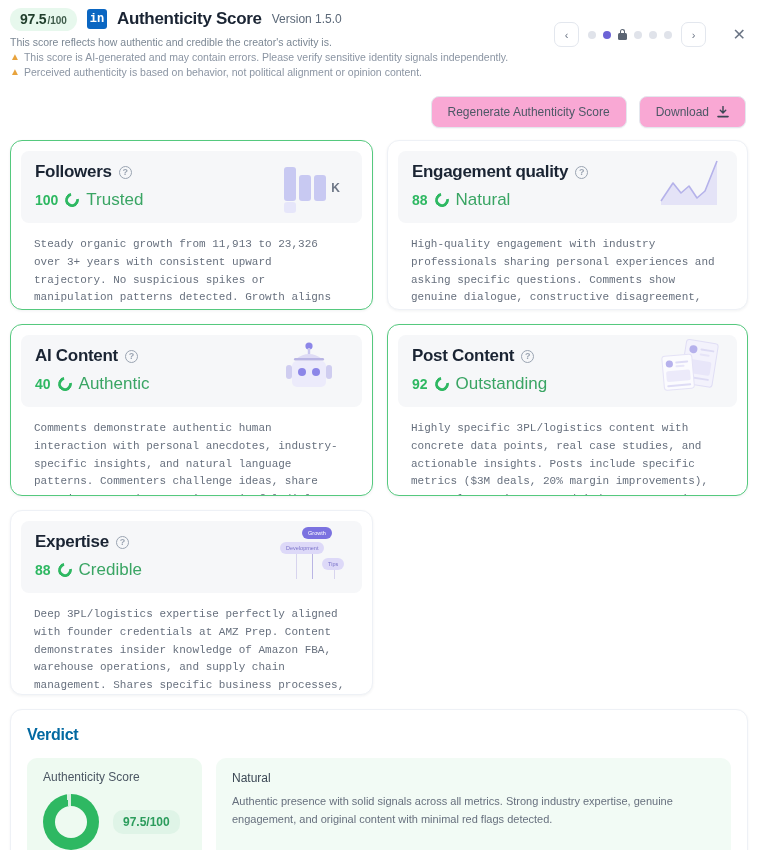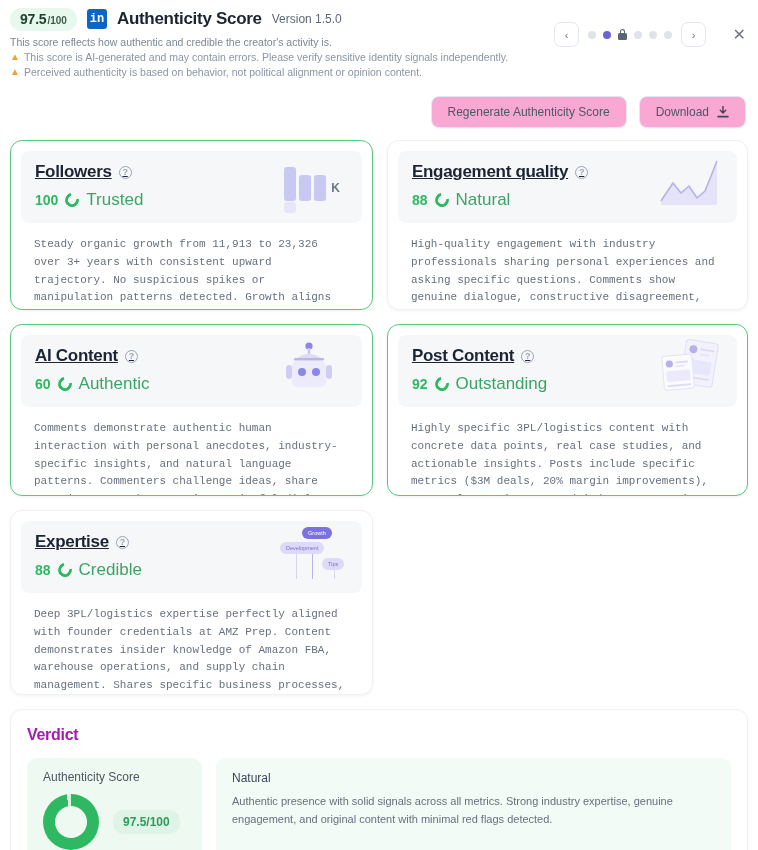--- a/index.html
+++ b/index.html
@@ -66,21 +66,21 @@
     background: #fff; border-radius: 12px; position: relative;
     box-shadow: 0 1px 3px rgba(20,30,50,0.06);
     overflow: hidden; padding: 10px;
   }
   .card.green { border: 1px solid #55c97e; }
   .card.plain { border: 1px solid #eef1f6; }
   .card-head {
     background: #f6f7f9; border-radius: 8px; padding: 11px 14px 12px 14px;
     position: relative; min-height: 72px;
   }
-  .card-title { font-size: 17px; font-weight: 700; color: #1a2433; display:flex; align-items:center; gap:7px; letter-spacing:-0.3px;text-decoration:underline; }
+  .card-title { font-size: 17px; font-weight: 700; color: #1a2433; display:flex; align-items:center; gap:7px; letter-spacing:-0.3px; }
   .help {
     width: 13px; height: 13px; border-radius: 50%; border: 1.2px solid #9aa4b2;
     color: #9aa4b2; font-size: 9px; line-height: 11px; text-align: center; font-weight: 700;
   }
   .score-row { display: flex; align-items: center; gap: 7px; margin-top: 8px; }
   .score-num { font-size: 14px; font-weight: 700; color: #2eb862; }
   .score-label { font-size: 17px; color: #3aa564; font-weight: 400; }
   .ring {
     width: 14px; height: 14px; border-radius: 50%;
     border: 3px solid #2eb862; border-top-color: transparent;
@@ -100,21 +100,21 @@
   .tag { position:absolute; border-radius:9px; font-size:5.5px; padding:3px 6px; white-space:nowrap; text-align:center; }
   .tag.solid { background:#7b72e0; color:#fff; }
   .tag.soft  { background:#ddd9f8; color:#7a72c9; }
   .stem { position:absolute; width:1px; background:#d7d4ee; }
 
   
   .verdict {
     margin: 4px 10px 0 10px; background:#fff; border:1px solid #eef1f6; border-radius: 12px;
     padding: 16px 16px 18px 16px; box-shadow: 0 1px 3px rgba(20,30,50,0.05);
   }
-  .verdict-title { font-size: 16px; font-weight: 700; color:#a21caf; letter-spacing:-0.3px; }
+  .verdict-title { font-size: 16px; font-weight: 700; color:#0369a1; letter-spacing:-0.3px; }
   .verdict-row { display:flex; gap: 14px; margin-top: 14px; align-items: stretch; }
   .v-left { background:#eefaf1; border-radius: 10px; padding: 12px 16px 14px 16px; width: 175px; }
   .v-left-label { font-size: 12px; color:#4b5663; }
   .gauge-row { display:flex; align-items:center; gap: 14px; margin-top: 10px; }
   .gauge { width: 56px; height: 56px; border-radius:50%;
     background: conic-gradient(#2eb862 0deg 351deg, #d9f0e1 351deg 360deg); position:relative; }
   .gauge::after { content:""; position:absolute; inset:12px; background:#eefaf1; border-radius:50%; }
   .gauge-pill { background:#dff4e7; color:#2b9c5c; font-size:12px; font-weight:700; border-radius:10px; padding:5px 10px; }
   .v-right { flex:1; background:#f2fbf5; border-radius:10px; padding: 13px 16px 14px 16px; }
   .v-right-title { font-size:12px; color:#3c4855; margin-bottom:8px; }
@@ -228,21 +228,21 @@
 
     <div class="row">
 
       <div class="card green" style="width:364px;height:172px;">
         <div class="card-head">
           <div class="card-title">
             <span>AI Content</span>
             <span class="help">?</span>
           </div>
           <div class="score-row">
-            <span class="score-num">60</span>
+            <span class="score-num">40</span>
             <span class="ring"></span>
             <span class="score-label">Authentic</span>
           </div>
           <div class="card-ico" style="right:16px;top:4px;">
             <svg width="66" height="56" viewBox="0 0 66 56">
               <circle cx="33" cy="7" r="3.6" fill="#8c86e8"></circle>
               <rect x="31.8" y="9" width="2.4" height="6" fill="#c9c6ef"></rect>
               <path d="M20 20 q13 -10 26 0 Z" fill="#dedbf5"></path>
               <rect x="18" y="19" width="30" height="2.6" rx="1.3" fill="#b9b5e4"></rect>
               <rect x="10" y="26" width="6" height="14" rx="3" fill="#cfcdf0"></rect>

